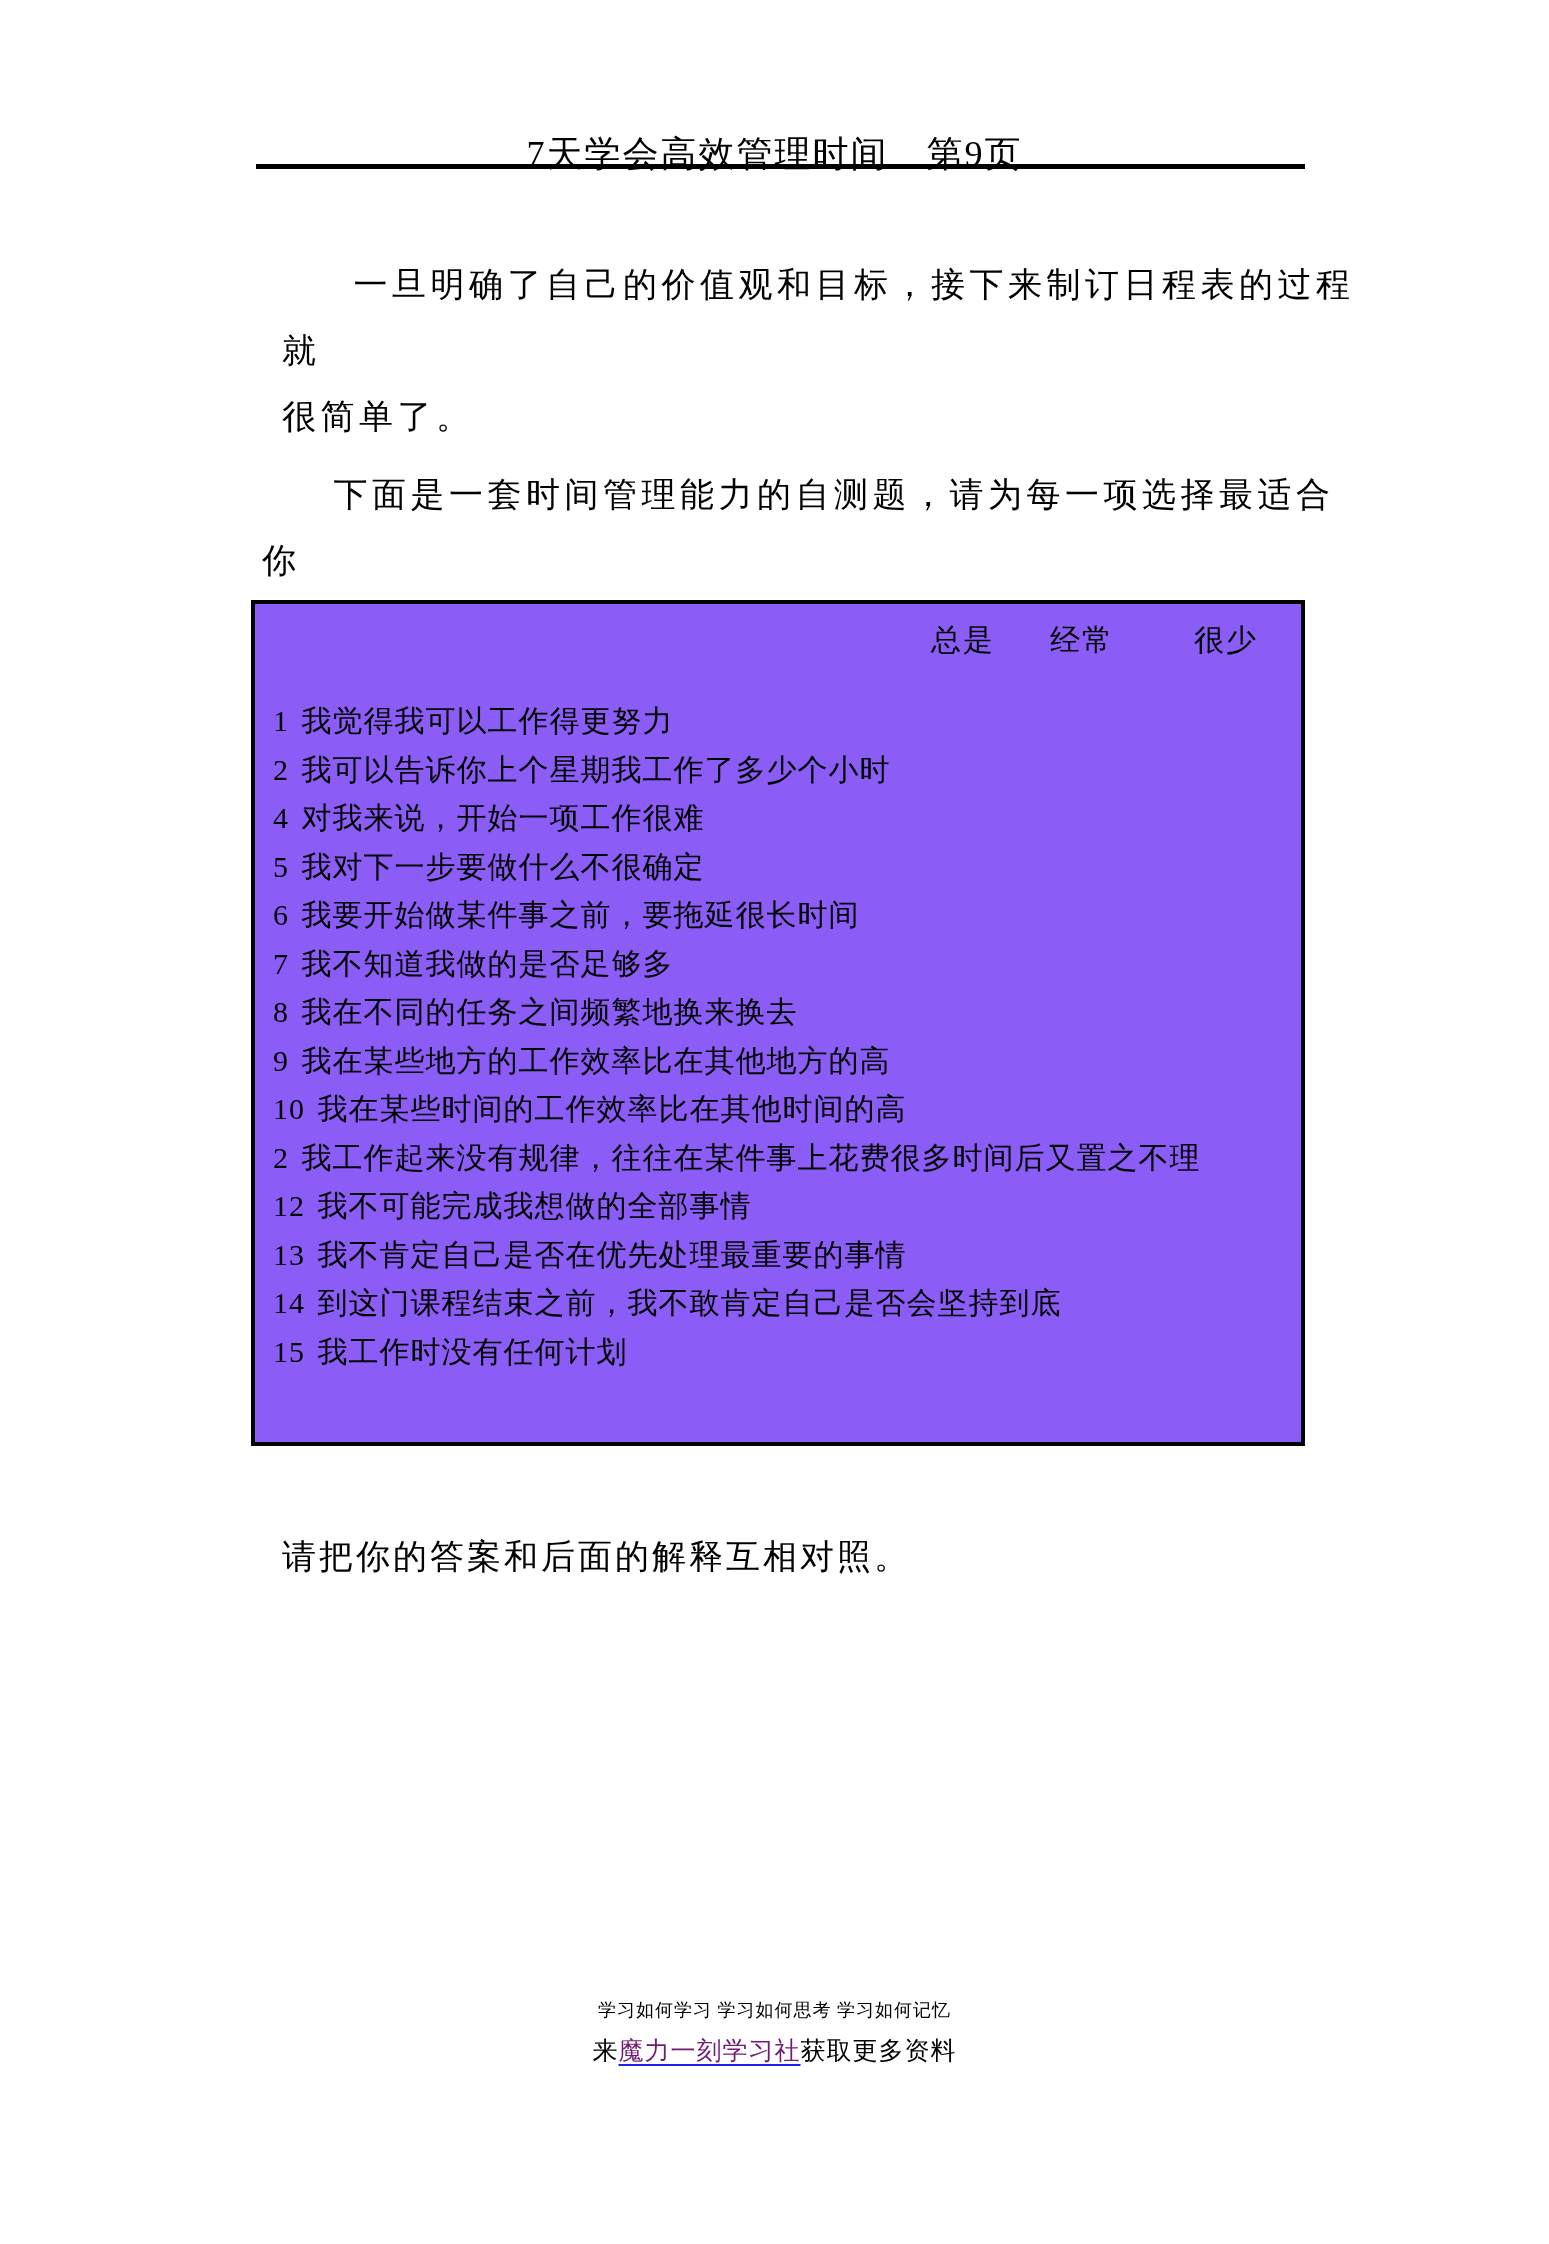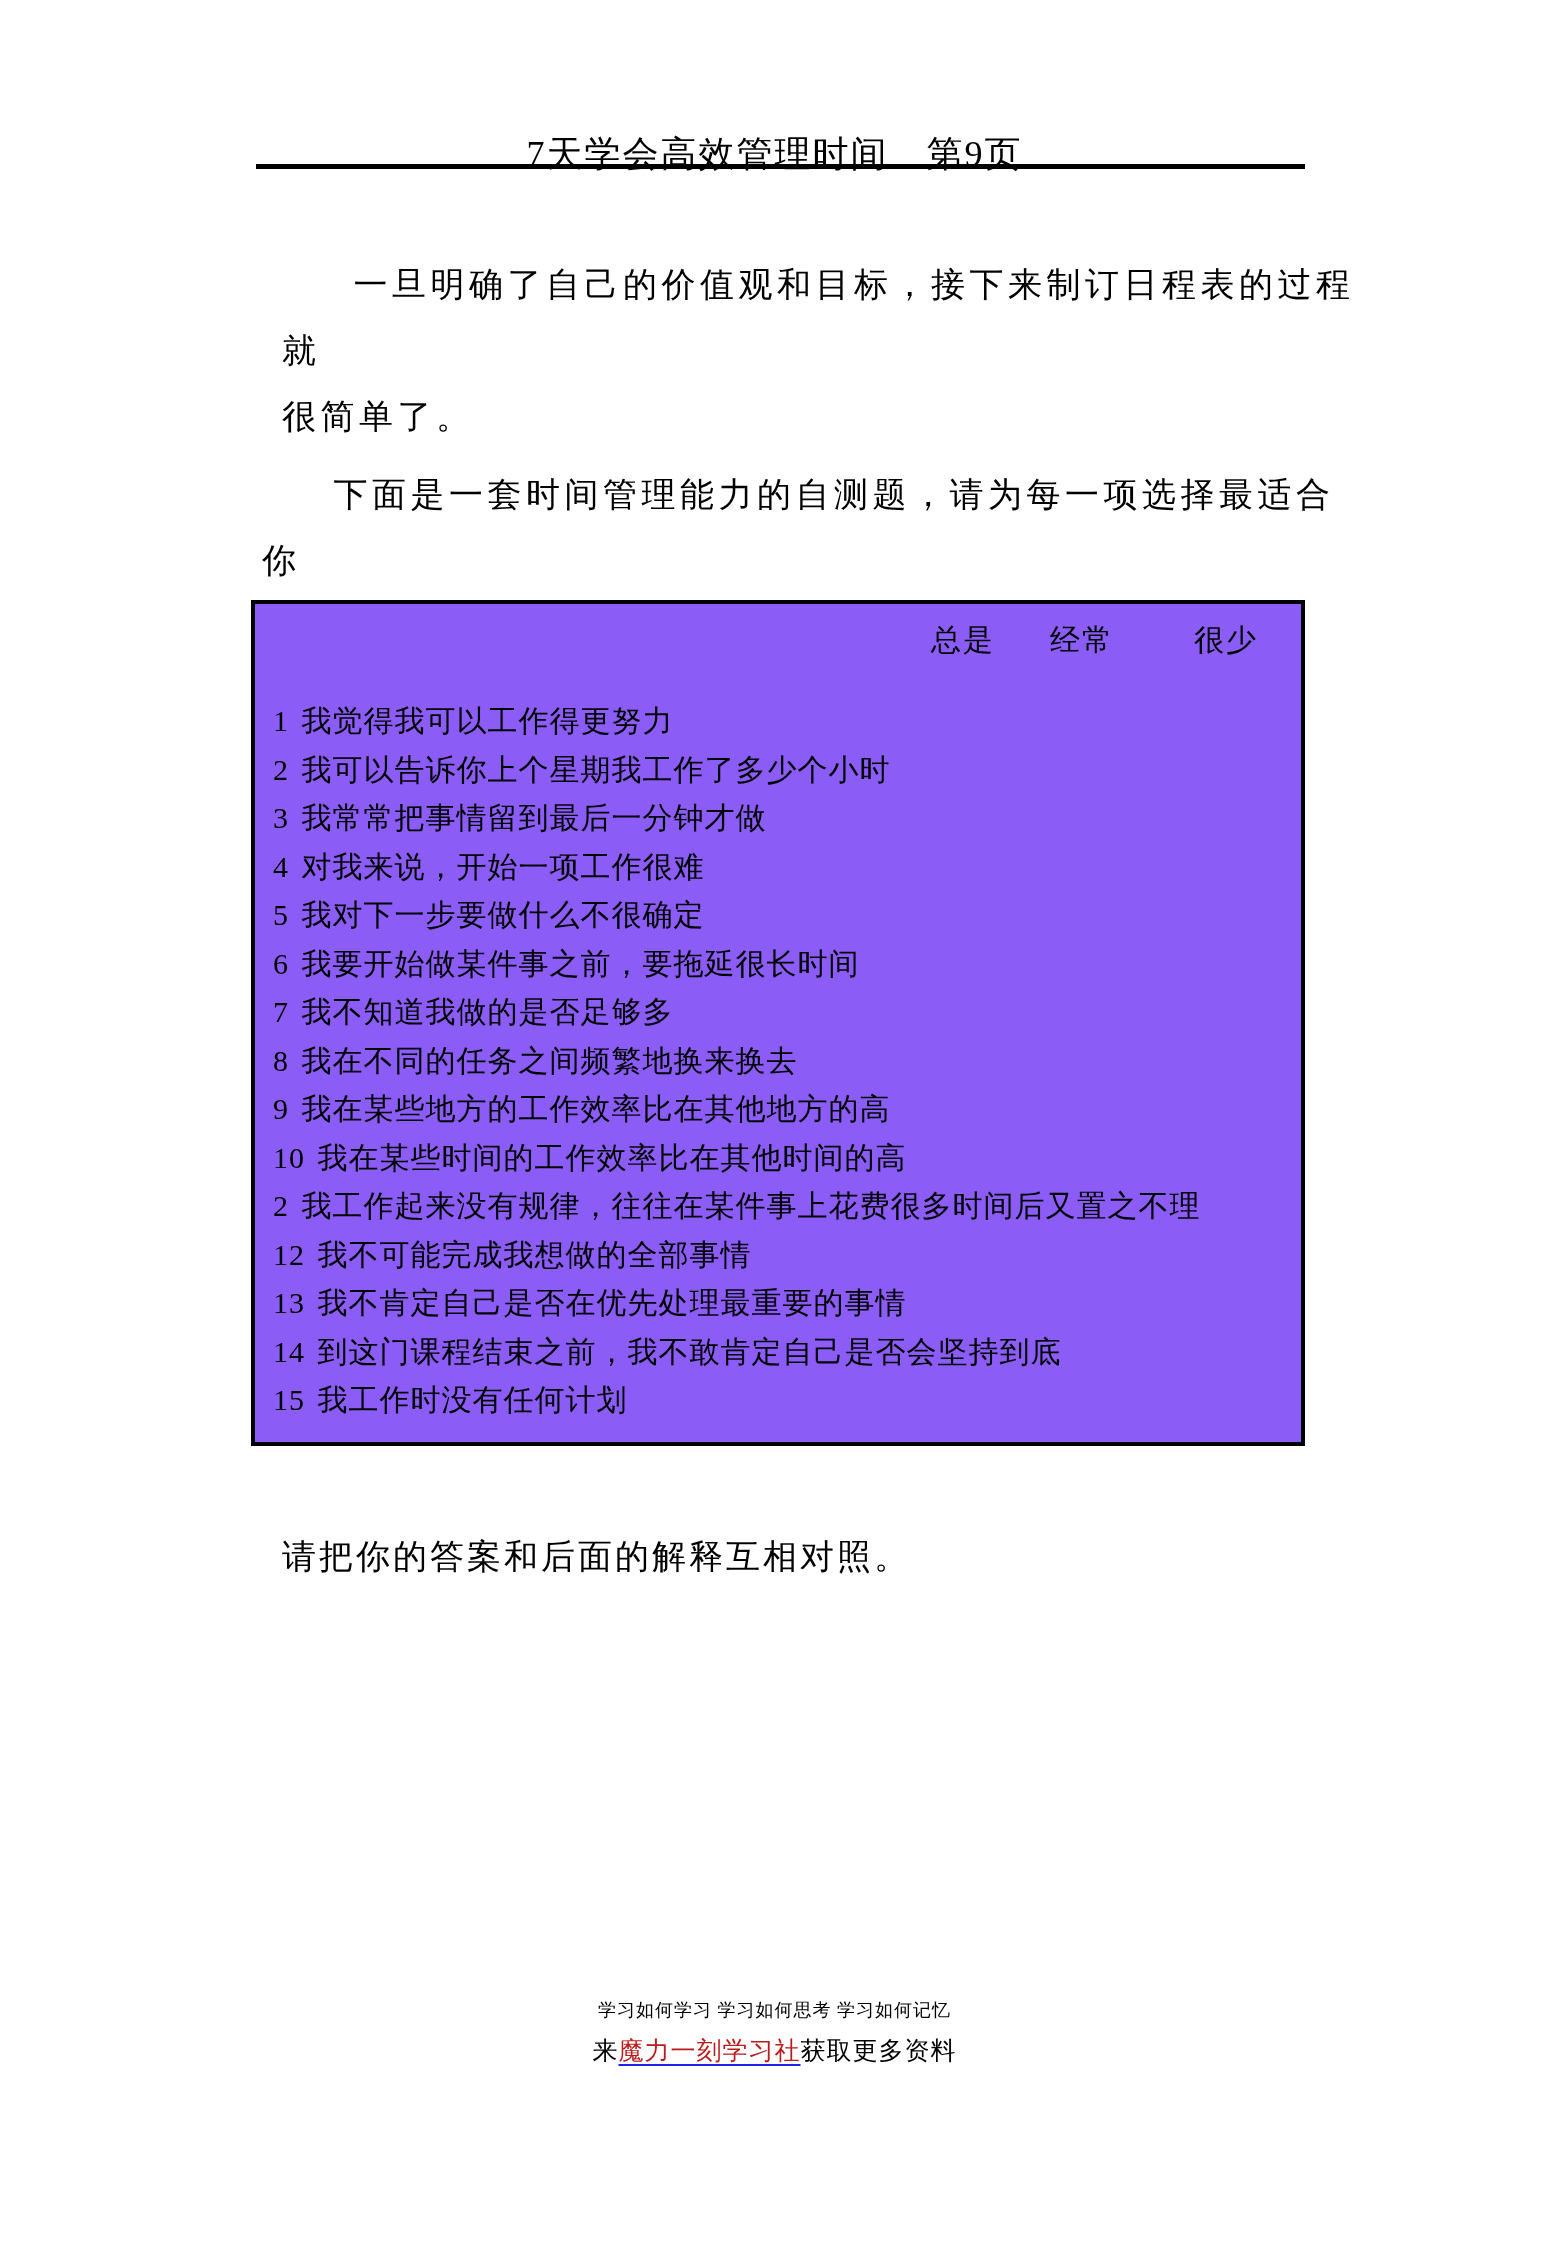--- a/index.html
+++ b/index.html
@@ -68,21 +68,21 @@
   }
   .footer-line1 {
     position: absolute; left: 0; top: -246px; width: 100%;
     text-align: center; font-size: 18px; letter-spacing: 1px;
   }
   .footer-line2 {
     position: absolute; left: 0; top: -210px; width: 100%;
     text-align: center; font-size: 25px; letter-spacing: 1px;
   }
   .club-link {
-    color: #b91c1c; text-decoration: underline;
+    color: #701a75; text-decoration: underline;
     text-decoration-color: #2020ee; text-underline-offset: 5px;
     cursor: pointer;
   }
 </style>
 </head>
 <body>
 
 <div class="page">
 
   <div class="page-header">
@@ -97,21 +97,20 @@
 的修饰语：是“总是”，还是“经常”，或是“很少”？</div>
 
   <div class="quiz-box">
     <span class="quiz-col-header col-always">总是</span>
     <span class="quiz-col-header col-often">经常</span>
     <span class="quiz-col-header col-rarely">很少</span>
 
     <div class="quiz-items">
       <div class="quiz-row"><span class="quiz-num">1</span><span>我觉得我可以工作得更努力</span></div>
       <div class="quiz-row"><span class="quiz-num">2</span><span>我可以告诉你上个星期我工作了多少个小时</span></div>
-      <div class="quiz-row"><span class="quiz-num">3</span><span>我常常把事情留到最后一分钟才做</span></div>
       <div class="quiz-row"><span class="quiz-num">4</span><span>对我来说，开始一项工作很难</span></div>
       <div class="quiz-row"><span class="quiz-num">5</span><span>我对下一步要做什么不很确定</span></div>
       <div class="quiz-row"><span class="quiz-num">6</span><span>我要开始做某件事之前，要拖延很长时间</span></div>
       <div class="quiz-row"><span class="quiz-num">7</span><span>我不知道我做的是否足够多</span></div>
       <div class="quiz-row"><span class="quiz-num">8</span><span>我在不同的任务之间频繁地换来换去</span></div>
       <div class="quiz-row"><span class="quiz-num">9</span><span>我在某些地方的工作效率比在其他地方的高</span></div>
       <div class="quiz-row"><span class="quiz-num">10</span><span>我在某些时间的工作效率比在其他时间的高</span></div>
       <div class="quiz-row"><span class="quiz-num">2</span><span>我工作起来没有规律，往往在某件事上花费很多时间后又置之不理</span></div>
       <div class="quiz-row"><span class="quiz-num">12</span><span>我不可能完成我想做的全部事情</span></div>
       <div class="quiz-row"><span class="quiz-num">13</span><span>我不肯定自己是否在优先处理最重要的事情</span></div>

